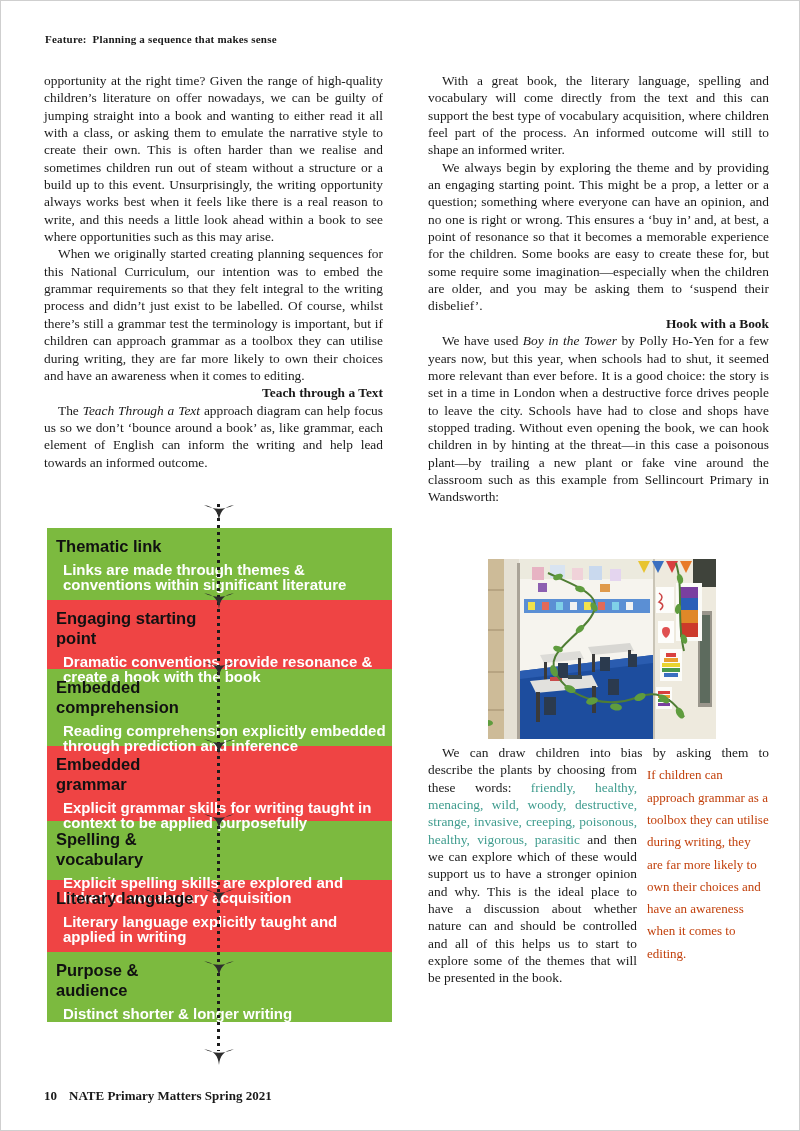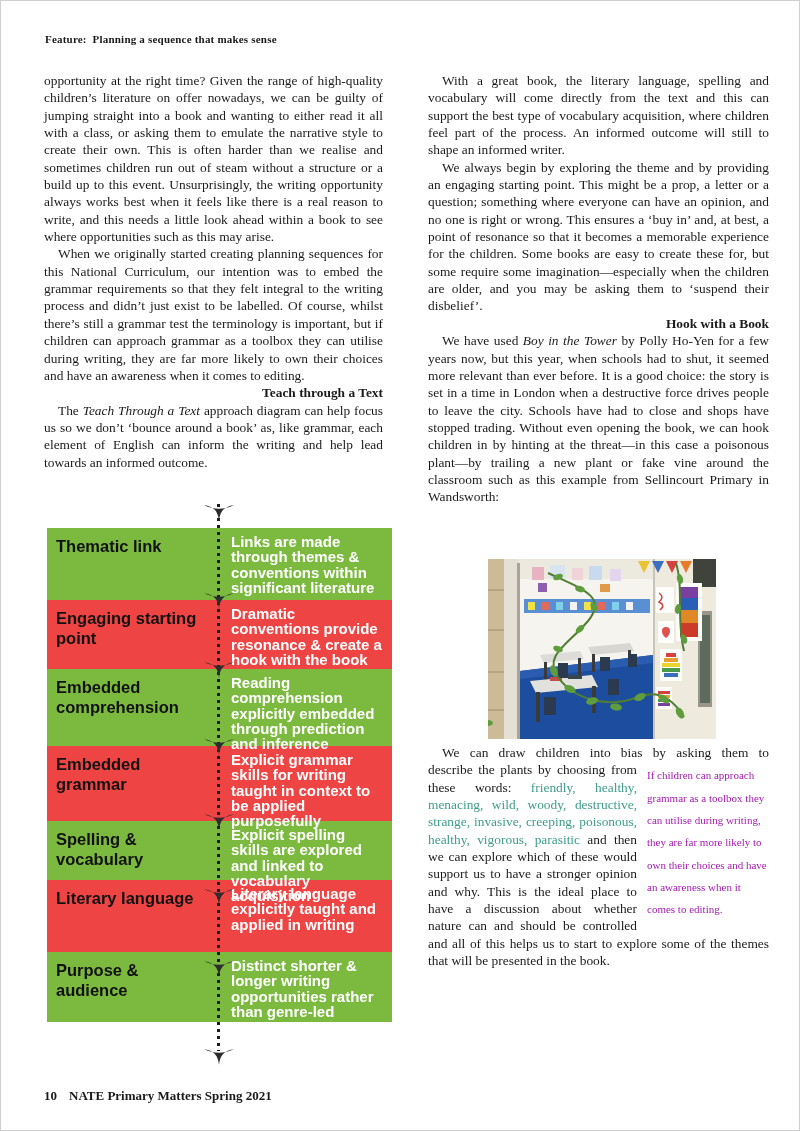--- a/index.html
+++ b/index.html
@@ -7,32 +7,32 @@
   .hdr{position:absolute;left:44px;top:32px;font-size:11px;font-weight:bold;white-space:pre;letter-spacing:.2px;}
   .col{position:absolute;top:71px;font-size:13.4px;line-height:17.35px;text-align:justify;}
   .col-left{left:43px;width:339px;}
   .col-right{left:427px;width:341px;}
   .col p{margin:0;}
   .ind{text-indent:14px;}
   .shead{font-weight:bold;text-align:right;}
   .it{font-style:italic;}
   
   .diagram{position:absolute;left:46px;top:527px;width:345px;height:521px;font-family:"Liberation Sans",sans-serif;}
-  .drow{display:flex;box-sizing:border-box;}
+  .drow{display:flex;box-sizing:border-box;flex-direction:column;}
   .drow.green{background:#7cba3f;}
   .drow.teal{background:#ef4444;}
   .dlbl{width:168px;box-sizing:border-box;padding:8px 4px 0 9px;font-size:16.5px;line-height:20px;font-weight:bold;color:#111;text-align:left;}
   .ddsc{flex:1;box-sizing:border-box;padding:6px 6px 0 16px;font-size:15px;line-height:15.3px;font-weight:bold;color:#fff;text-align:left;}
   .dotline{position:absolute;left:170px;top:-24px;width:3px;height:547px;background-image:repeating-linear-gradient(to bottom,#1b1b1b 0 3px,transparent 3px 7px);}
   .arrow{position:absolute;left:157px;width:30px;height:16px;}
   
   .photo{position:absolute;left:60px;top:487px;width:228px;height:180px;}
   .p4block{position:absolute;left:0;top:672px;width:341px;}
   .p4line1{text-align:justify;text-align-last:justify;text-indent:14px;margin:0;}
-  .pullquote{float:right;width:122px;margin:3px 0 6px 10px;font-size:11px;line-height:22.3px;color:#a21caf;text-align:left;}
+  .pullquote{float:right;width:122px;margin:3px 0 6px 10px;font-size:13px;line-height:22.3px;color:#c2410c;text-align:left;}
   .tealwords{color:#3f9c8e;}
   
   .ftr{position:absolute;left:43px;top:1087px;font-size:13px;font-weight:bold;}
   .ftr .jt{margin-left:12px;margin-top:28px;}
 </style>
 </head>
 <body>
 
 <div class="page">
 

